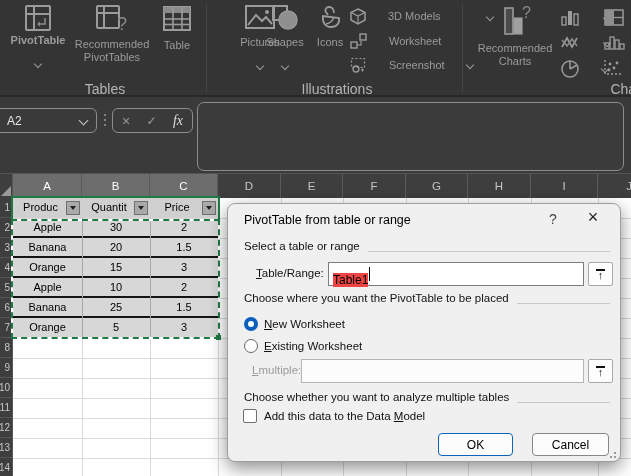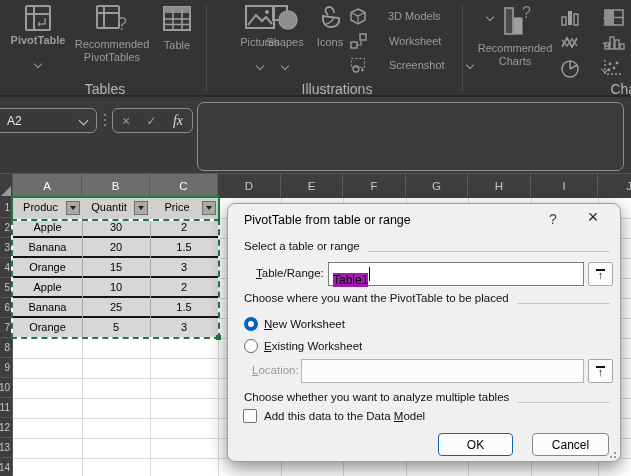--- a/index.html
+++ b/index.html
@@ -53,21 +53,21 @@
   .rangebtn .arr{font-size:11px;font-weight:bold;color:#111;line-height:9px;}
   .radio{width:14px;height:14px;border-radius:50%;box-sizing:border-box;}
   .radio.on{background:#0b5fbd;position:relative;}
   .radio.on i{position:absolute;left:4px;top:4px;width:6px;height:6px;border-radius:50%;background:#fff;}
   .radio.off{border:1px solid #666;background:#fdfdfd;}
   .checkbox{width:14px;height:14px;border:1px solid #707070;border-radius:2px;background:#fdfdfd;box-sizing:border-box;}
   .btn{display:flex;align-items:center;justify-content:center;font-size:12px;color:#000;background:#fcfcfc;
        border-radius:4px;box-sizing:border-box;}
   .btn.primary{border:1.5px solid #0b63bb;}
   .btn.normal{border:1px solid #878787;}
-  .selhl{background:#a21caf;margin-top:12px;}
+  .selhl{background:#ef4444;margin-top:12px;}
   .caret{display:inline-block;width:1px;height:14px;background:#000;margin-left:1px;vertical-align:middle;}
   .grip{display:flex;flex-direction:column;align-items:flex-end;gap:2px;}
   .grip i{display:block;width:2px;height:2px;background:#9a9a9a;}
   svg{display:block;}
 </style>
 </head>
 <body>
 
 <div class="screen">
 
@@ -433,21 +433,21 @@
       </div>
     <div class="abs dlg-label" style="left:36px;top:114px;text-align:center;">
       <span class="key">N</span><span>ew Worksheet</span>
     </div>
     <div class="abs radio off" style="left:16px;top:135px;"></div>
     <div class="abs dlg-label" style="left:36px;top:136px;">
       <span class="key">E</span><span>xisting Worksheet</span>
     </div>
 
     <div class="abs dlg-label" style="left:24px;top:160px;color:#9a9a9a;">
-      <span class="key">L</span><span>ocation:</span>
+      <span class="key">L</span><span>multiple:</span>
     </div>
     <div class="abs txtinput" style="left:73px;top:155px;width:283px;height:24px;background:#fcfcfc;border-color:#b5b5b5;">
       <span></span>
     </div>
     <div class="abs rangebtn" style="left:360px;top:155px;">
       <span class="bar"></span>
         <span class="arr">↑</span>
     </div>
 
     <div class="abs sect" style="left:16px;top:187px;width:366px;">

